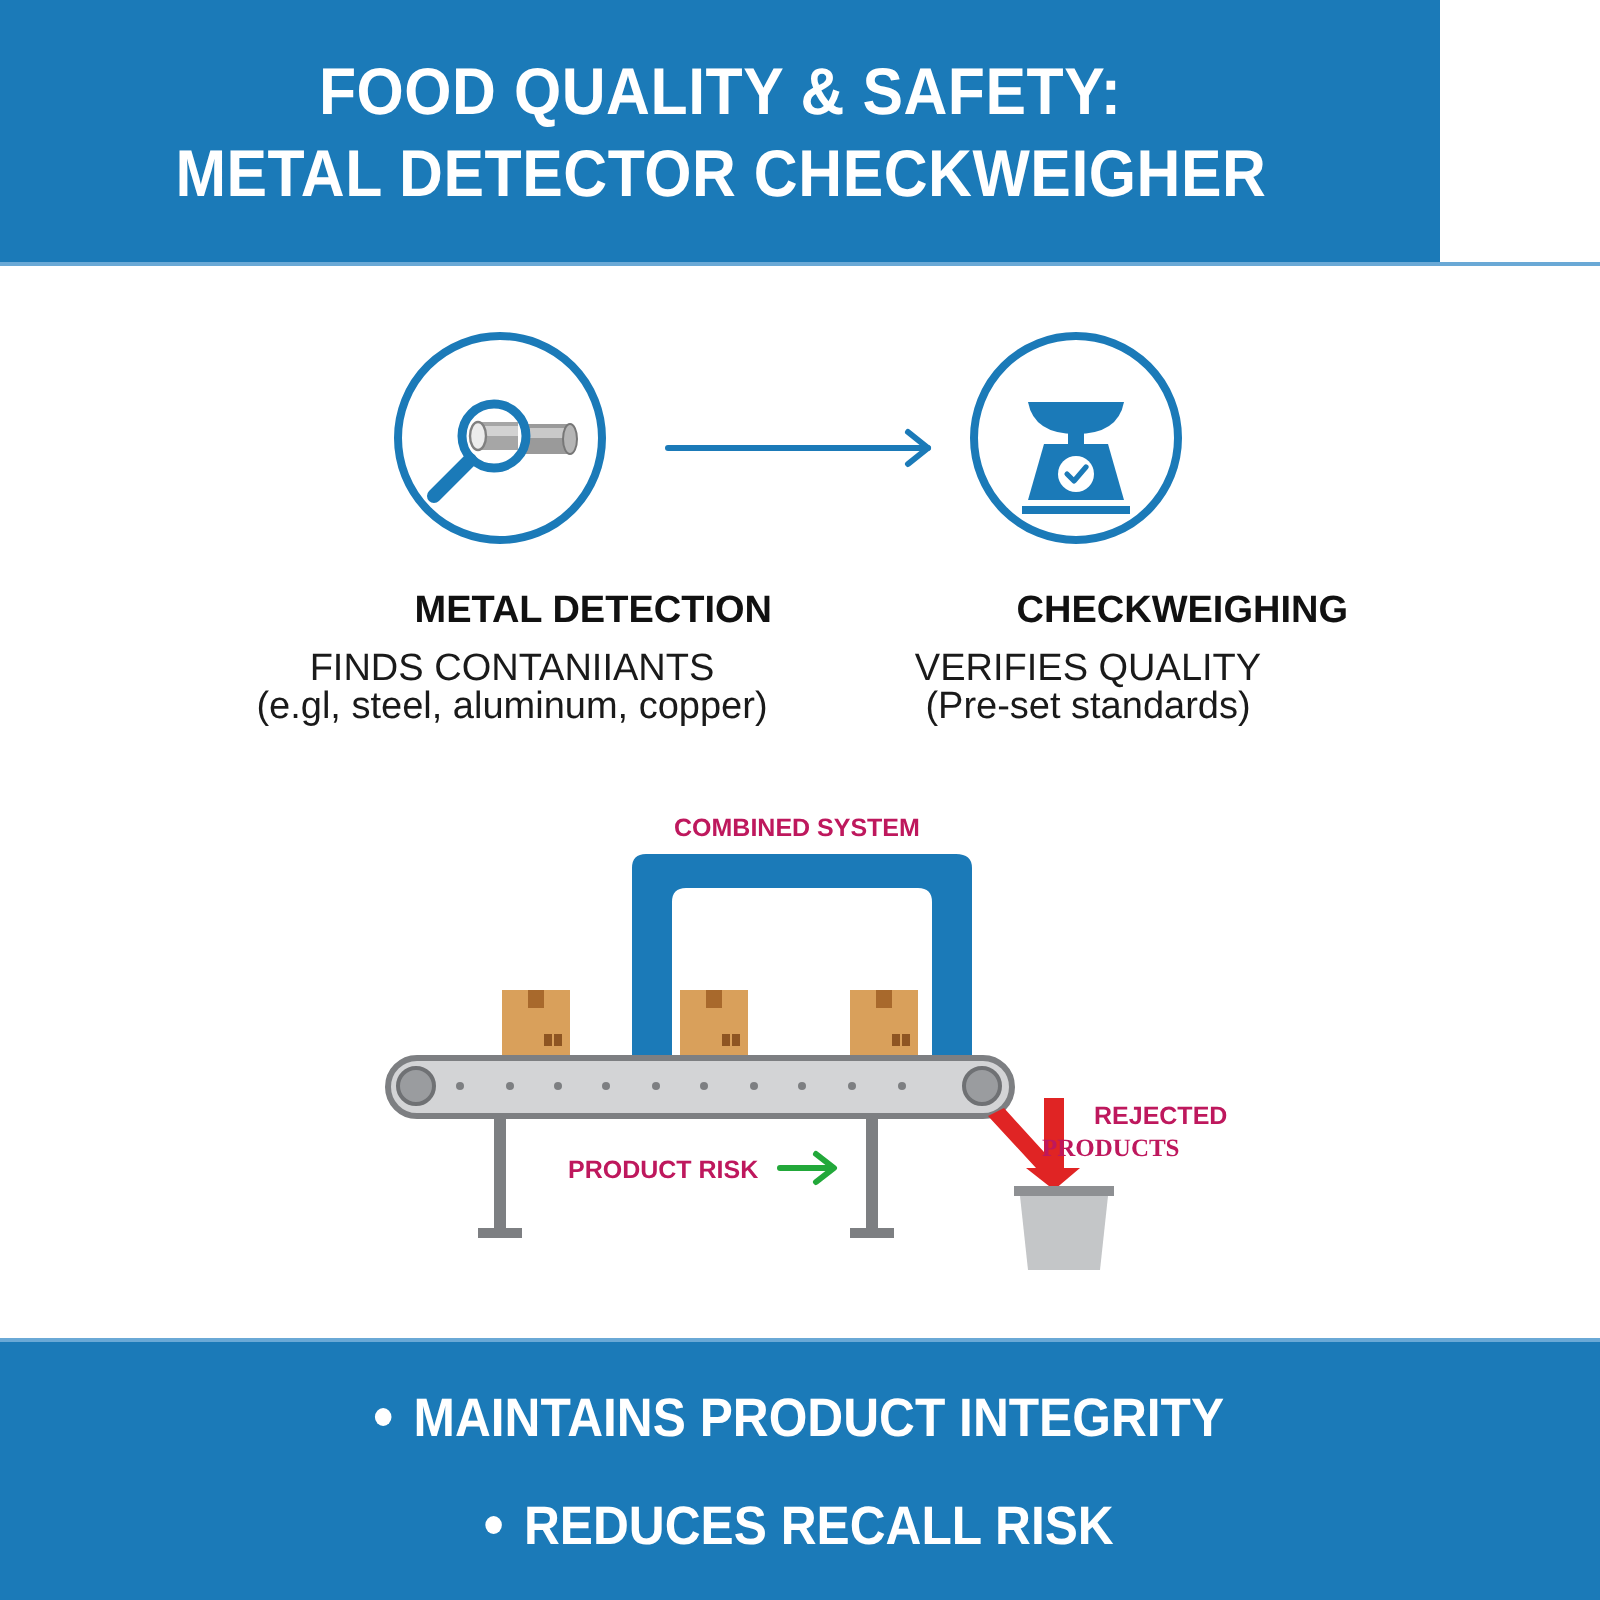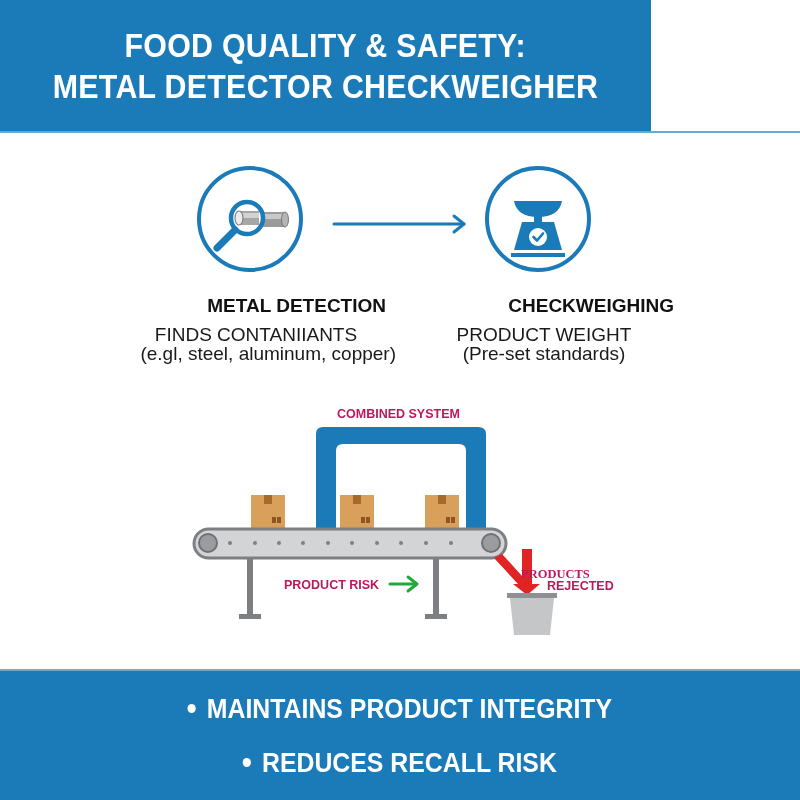--- a/index.html
+++ b/index.html
@@ -3,21 +3,21 @@
   <meta charset="utf-8">
   <style>
     html, body { margin: 0; padding: 0; }
     body {
       width: 800px; height: 800px; overflow: hidden;
       background: #ffffff;
       font-family: "Liberation Sans", "DejaVu Sans", sans-serif;
       position: relative;
     }
     .header {
-      position: absolute; left: 0; top: 0; width: 651px; height: 131px;
+      position: absolute; left: 0; top: 0; width: 720px; height: 131px;
       background: #1b7ab8;
       display: flex; flex-direction: column; align-items: center; justify-content: center;
       color: #ffffff;
     }
     .header .line {
       font-weight: 700; font-size: 33px; line-height: 41px; letter-spacing: 0.3px;
       transform: scaleX(0.92);
     }
     .header-edge {
       position: absolute; left: 0; top: 131px; width: 800px; height: 2px; background: #6aa9d6;
@@ -99,24 +99,24 @@
     <path d="M33 52 L65 52 L73 80 L25 80 Z" fill="#1b7ab8"></path>
     <rect x="22" y="83" width="54" height="4" fill="#1b7ab8"></rect>
 
     <circle cx="49" cy="67" r="9" fill="#ffffff"></circle>
     <polyline points="44.5,67 48,70.5 54,63.5" fill="none" stroke="#1b7ab8" stroke-width="2.6" stroke-linecap="round" stroke-linejoin="round"></polyline>
   </svg>
 </div>
 
 <div class="feature-title" style="left:126px; top:295px;">METAL DETECTION</div>
 <div class="feature-sub" style="left:116px; top:325px;">FINDS CONTANIIANTS</div>
-<div class="feature-sub" style="left:116px; top:344px;text-align:right;">(e.gl, steel, aluminum, copper)</div>
+<div class="feature-sub" style="left:116px; top:344px;">(e.gl, steel, aluminum, copper)</div>
 
 <div class="feature-title" style="left:414px; top:295px;">CHECKWEIGHING</div>
-<div class="feature-sub" style="left:404px; top:325px;">PRODUCT WEIGHT</div>
+<div class="feature-sub" style="left:404px; top:325px;">VERIFIES QUALITY</div>
 <div class="feature-sub" style="left:404px; top:344px;">(Pre-set standards)</div>
 
 <div class="diagram-label" style="left:337px; top:406px;">COMBINED SYSTEM</div>
 
 <svg style="position:absolute; left:0; top:0;" width="800" height="660" viewBox="0 0 800 660">
 
   <g>
     <rect x="247" y="556" width="6" height="60" fill="#7d7f82"></rect>
     <rect x="239" y="614" width="22" height="5" fill="#7d7f82"></rect>
     <rect x="433" y="556" width="6" height="60" fill="#7d7f82"></rect>
@@ -173,21 +173,21 @@
     <polygon points="494,558 502,554 522,576 522,549 532,549 532,584 540,584 527,595 513,584 518,584" fill="#e02424"></polygon>
   </g>
 
   <g>
     <rect x="507" y="593" width="50" height="5" fill="#8e9093"></rect>
     <polygon points="510,598 554,598 550,635 514,635" fill="#c4c6c8"></polygon>
   </g>
 </svg>
 
 <div class="diagram-label" style="left:284px; top:577px;">PRODUCT RISK</div>
-<div class="diagram-label" style="left:547px; top:550px;margin-top:28px;">REJECTED</div>
+<div class="diagram-label" style="left:547px; top:550px;">REJECTED</div>
 <div class="diagram-label" style="left:521px; top:566px;font-family:Liberation Serif, serif;">PRODUCTS</div>
 
 <div class="footer-edge"></div>
 <div class="footer">
   <div class="bullet">
     <span class="dot"></span>
     <span>MAINTAINS PRODUCT INTEGRITY</span>
   </div>
   <div class="bullet">
     <span class="dot"></span>

